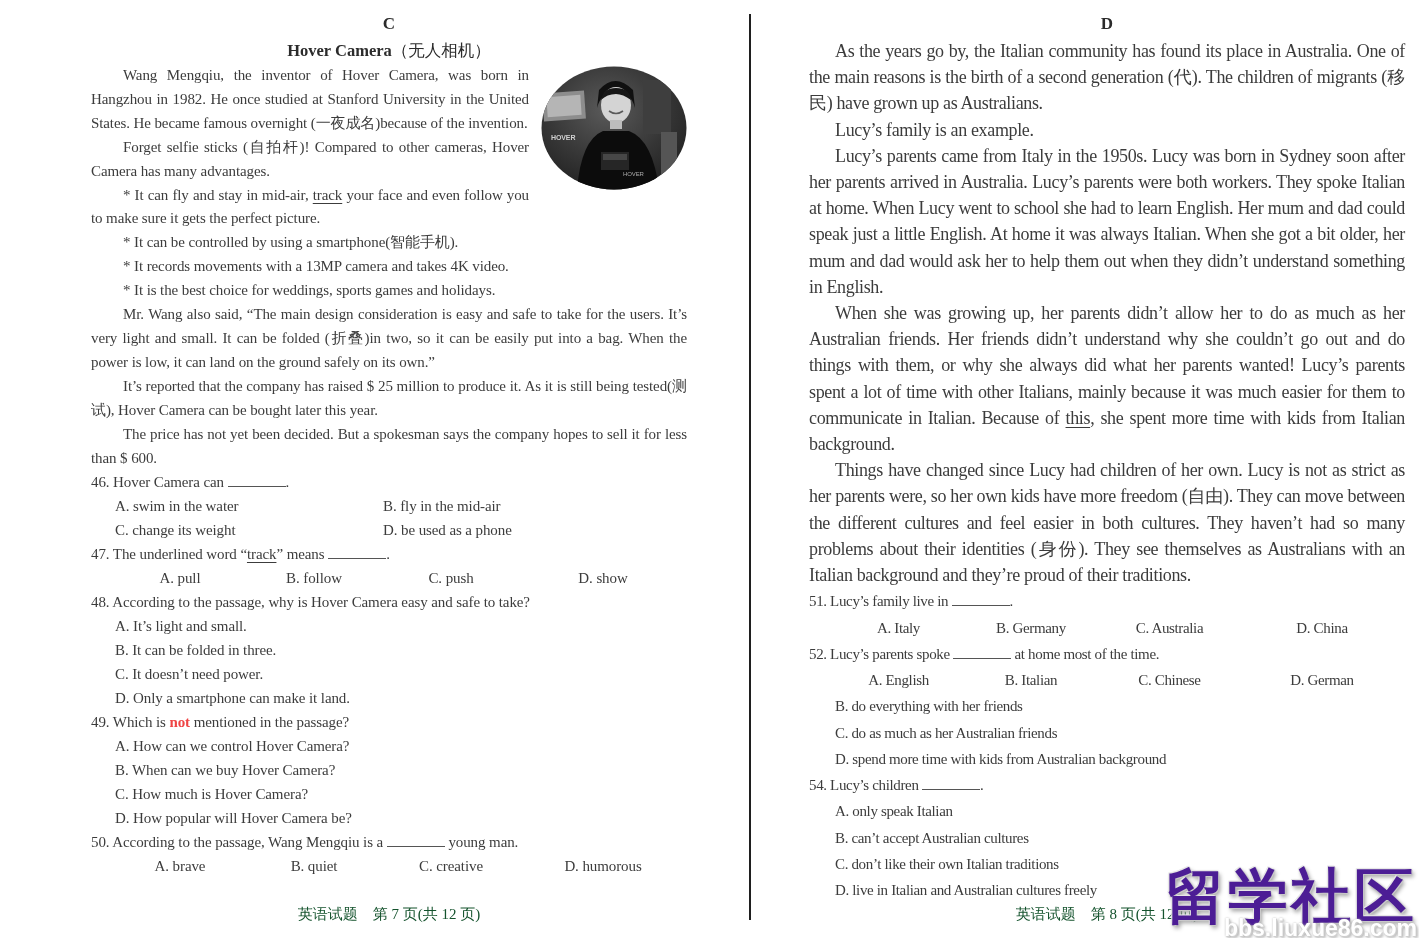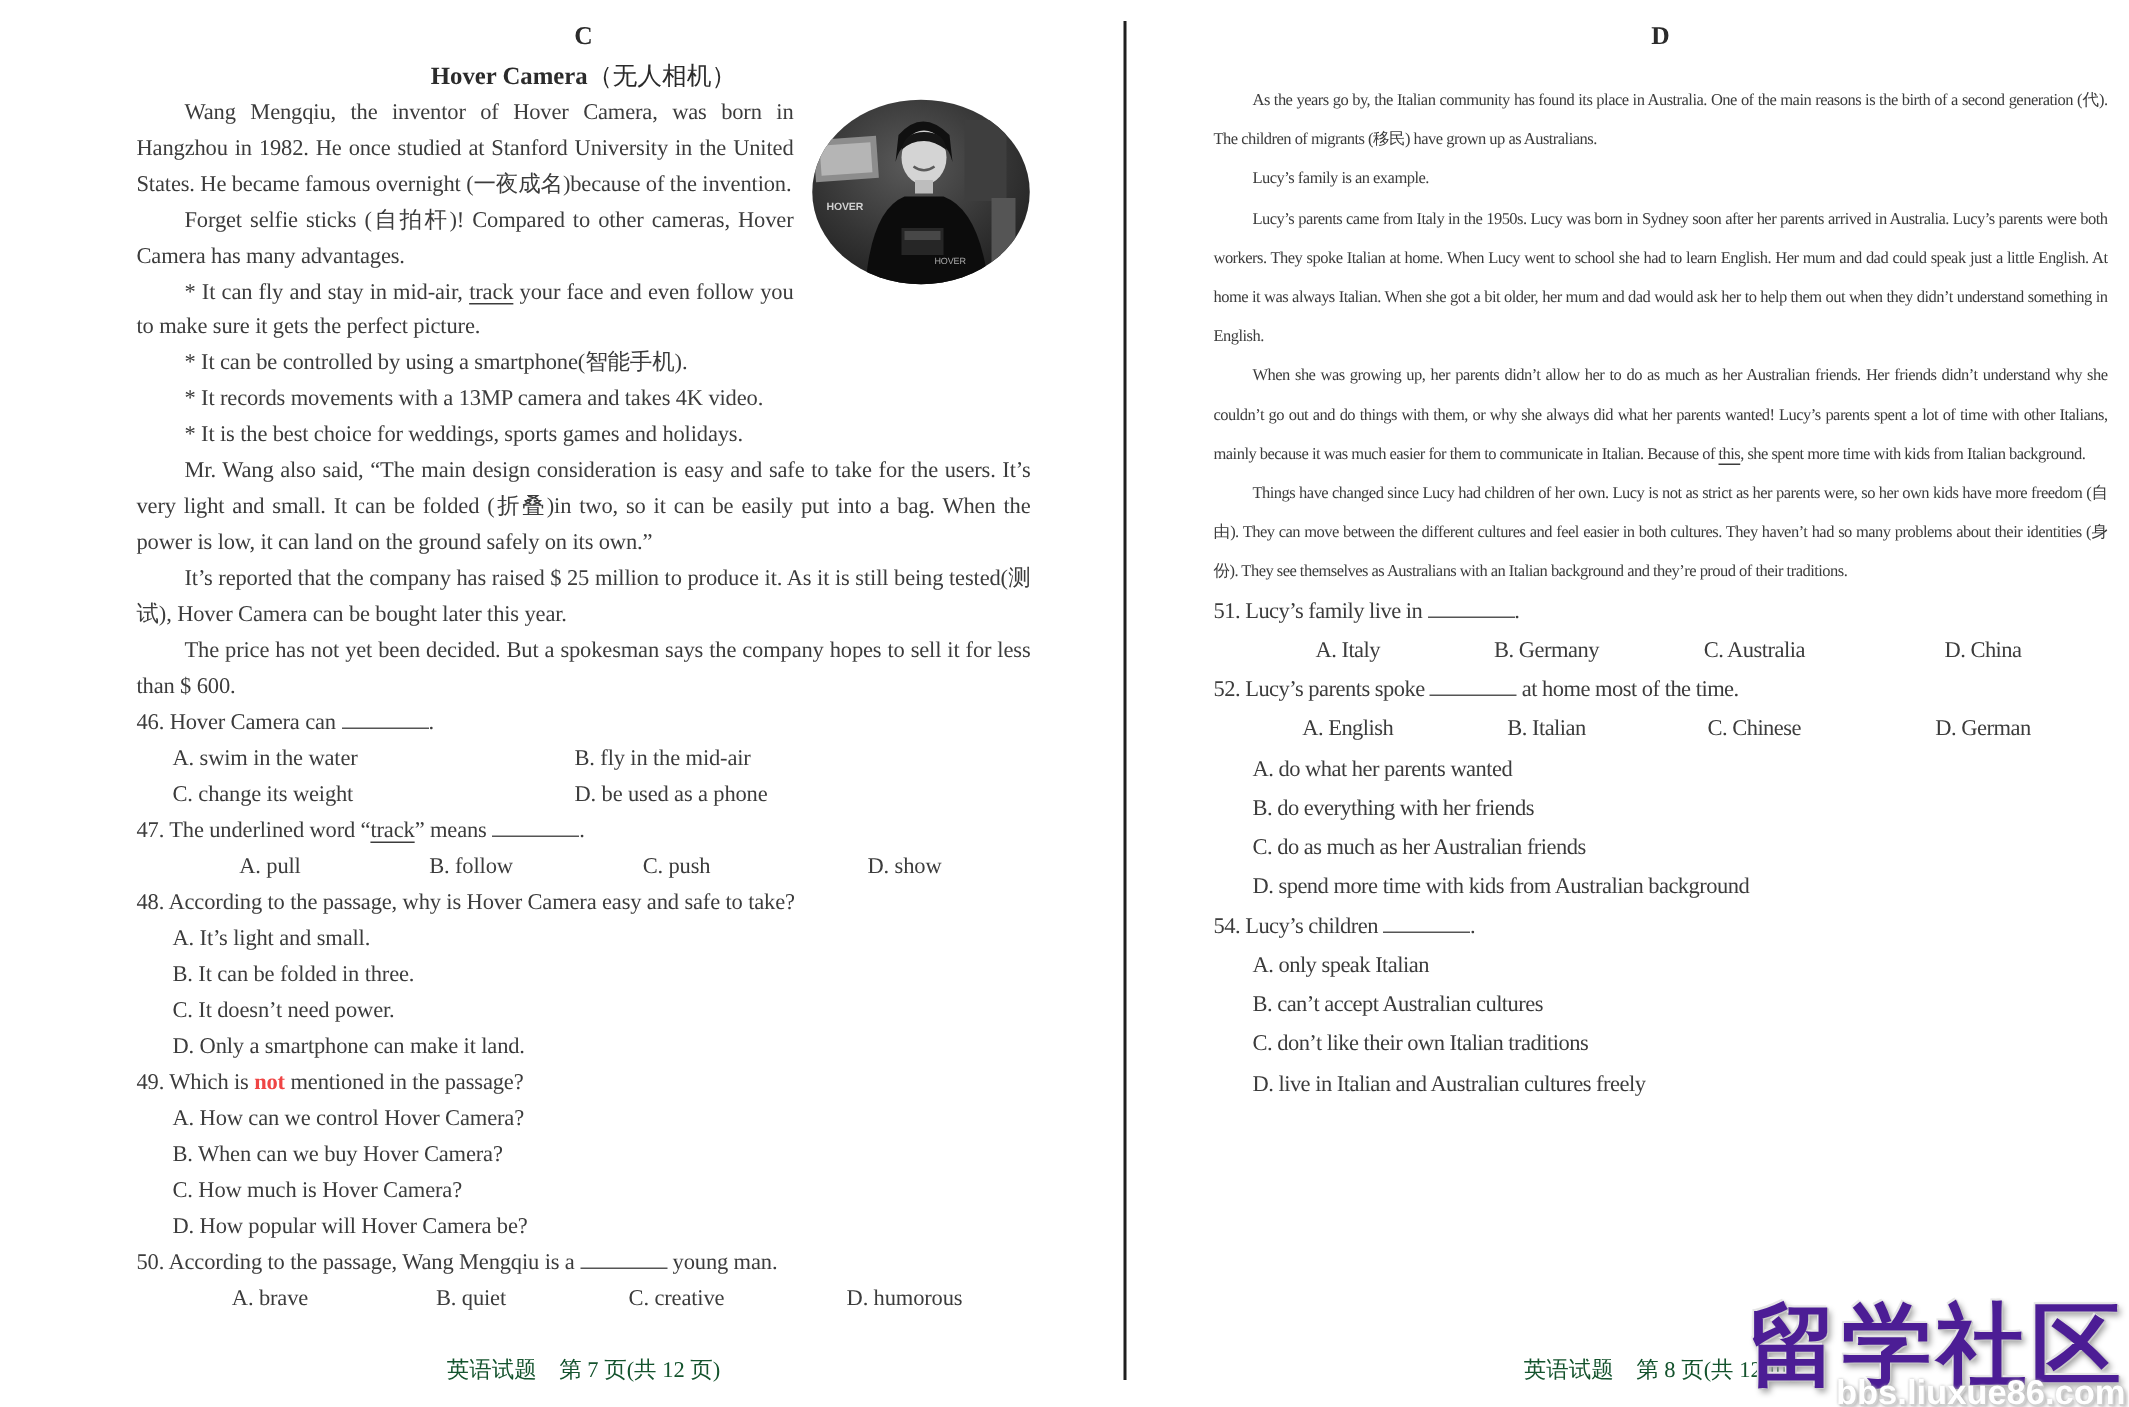--- a/index.html
+++ b/index.html
@@ -13,21 +13,21 @@
   #right-page{left:750px;width:669px;padding:0 14px 0 59px;}
   .divider{position:absolute;left:749px;top:14px;width:2px;height:906px;background:#1f1f1f;}
 
   .section-label{text-align:center;font-weight:bold;font-size:17px;margin-top:11px;line-height:26px;color:#2b2b2b;}
   #left-page .page-title{text-align:center;font-size:16.5px;line-height:27px;color:#2b2b2b;}
   .title-en{font-weight:bold;}
   .title-zh{font-weight:normal;}
 
   .passage{text-align:justify;}
   #left-page .passage{font-size:15px;line-height:23.9px;letter-spacing:-0.1px;}
-  #right-page .passage{font-size:11px;line-height:26.2px;letter-spacing:-0.35px;margin-top:17px;}
+  #right-page .passage{font-size:18px;line-height:26.2px;letter-spacing:-0.35px;margin-top:1px;}
   .para{text-align:justify;}
   #left-page .para{text-indent:32px;}
   #right-page .para{text-indent:26px;}
 
   .photo{float:right;width:146px;height:124px;margin:2px 0 6px 12px;text-indent:0;}
   .photo svg{display:block;}
 
   .questions{}
   #left-page .questions{font-size:15px;line-height:24px;letter-spacing:-0.1px;}
   #right-page .questions{font-size:15px;line-height:26.25px;letter-spacing:-0.35px;}
@@ -176,21 +176,20 @@
         <div class="stem"><span>52. </span><span>Lucy’s parents spoke </span><span class="blank"></span><span> at home most of the time.</span></div>
         <div class="opts cols4">
           <div class="opt"><span>A.</span> English</div>
           <div class="opt"><span>B.</span> Italian</div>
           <div class="opt"><span>C.</span> Chinese</div>
           <div class="opt"><span>D.</span> German</div>
         </div>
       </div>
       <div class="question">
         <div class="opts list">
-          <div class="opt"><span>A.</span> do what her parents wanted</div>
           <div class="opt"><span>B.</span> do everything with her friends</div>
           <div class="opt"><span>C.</span> do as much as her Australian friends</div>
           <div class="opt"><span>D.</span> spend more time with kids from Australian background</div>
         </div>
       </div>
       <div class="question">
         <div class="stem"><span>54. </span><span>Lucy’s children </span><span class="blank"></span><span>.</span></div>
         <div class="opts list">
           <div class="opt"><span>A.</span> only speak Italian</div>
           <div class="opt"><span>B.</span> can’t accept Australian cultures</div>

